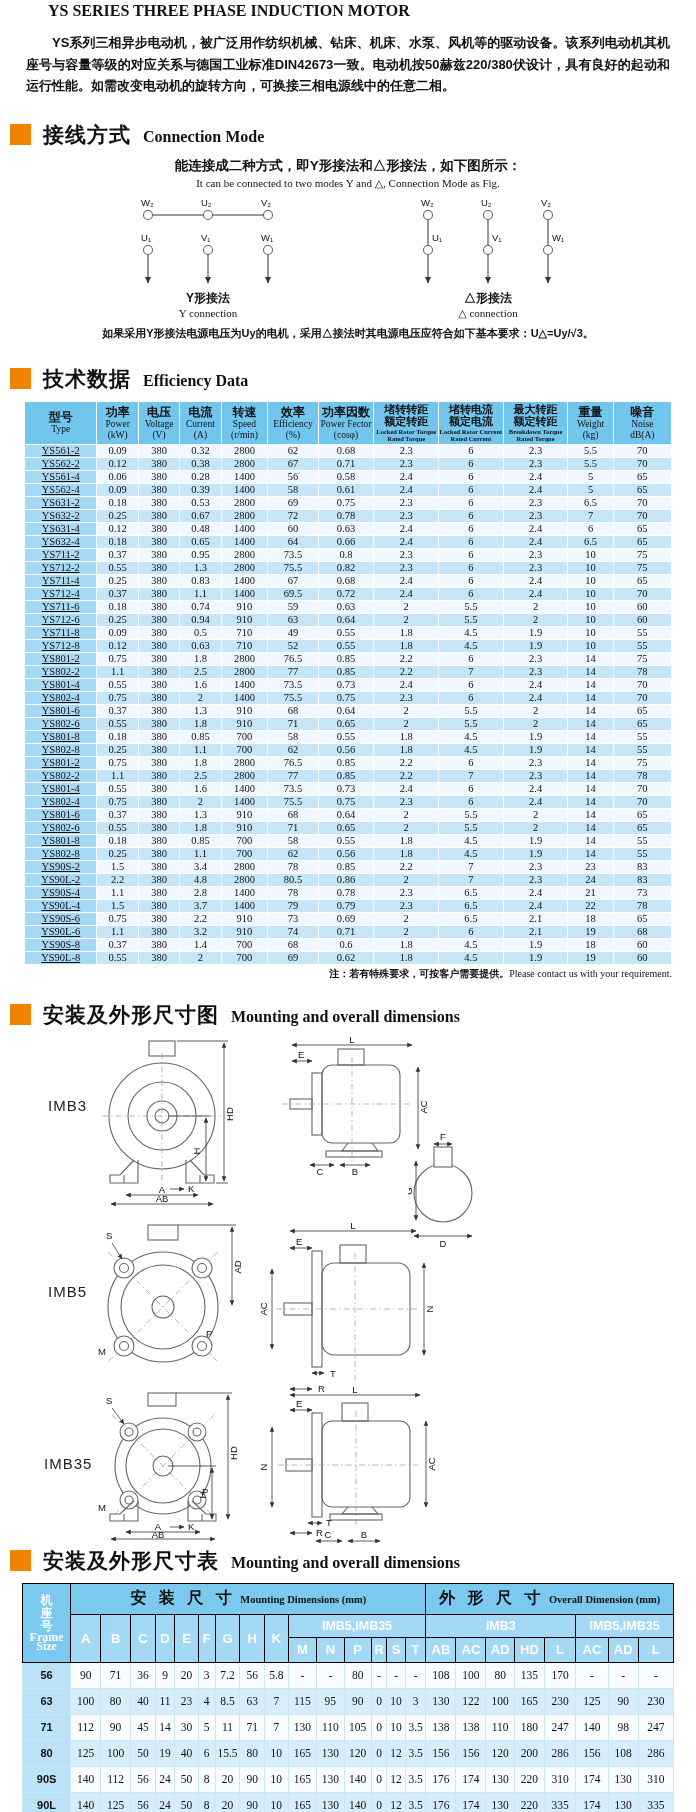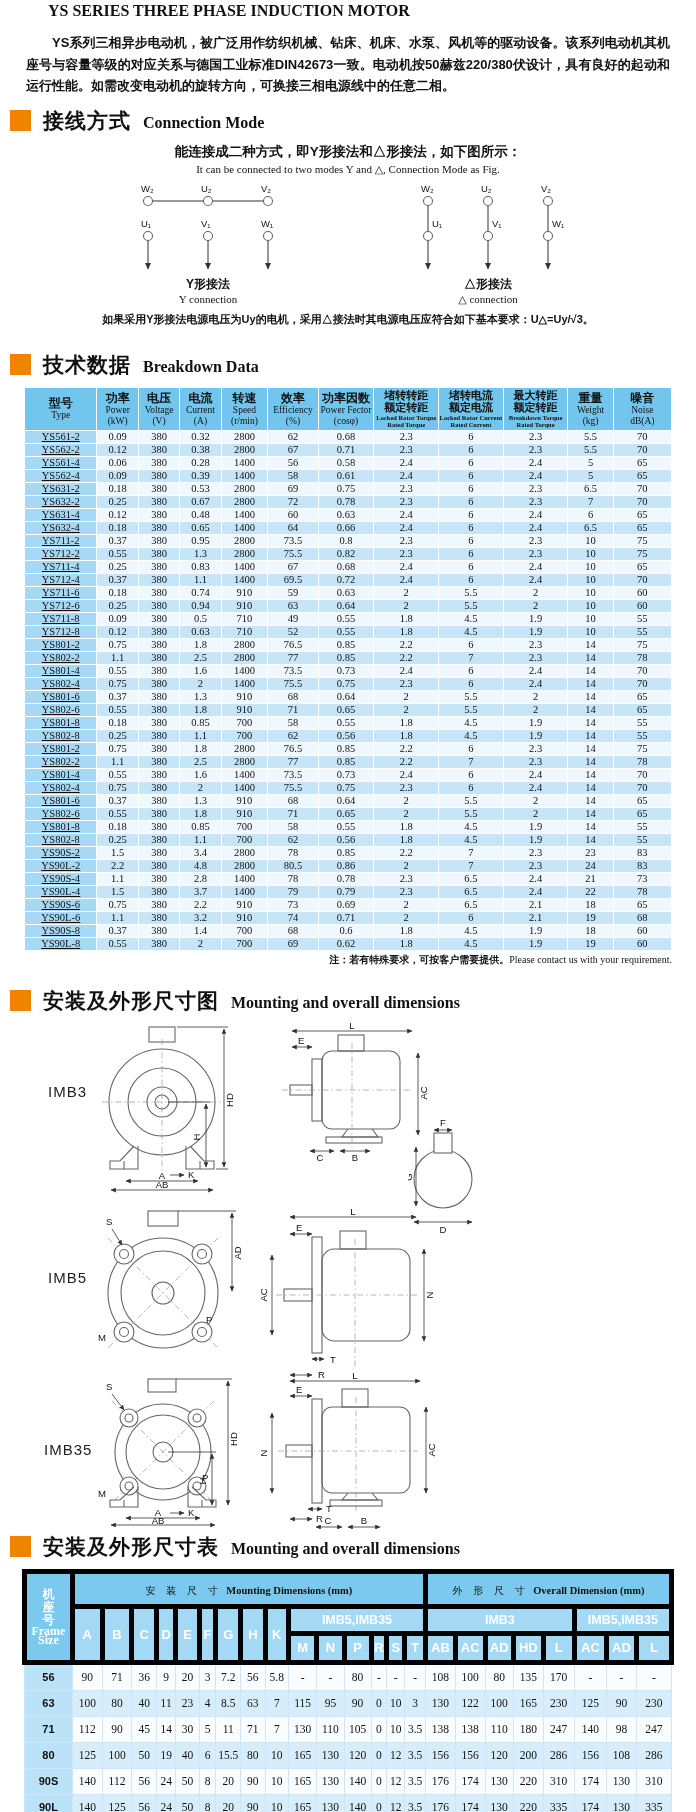--- a/index.html
+++ b/index.html
@@ -51,24 +51,24 @@
   .drawings-area svg{position:absolute;}
   .dw-label{position:absolute;font-size:15px;color:#222;letter-spacing:1px;}
   .dline{stroke:#666;stroke-width:1.1;fill:none;}
   .dfill{stroke:#666;stroke-width:1.1;fill:#fff;}
   .dim{stroke:#333;stroke-width:0.8;fill:none;}
   .cl{stroke:#999;stroke-width:0.7;stroke-dasharray:6 3 1.5 3;fill:none;}
   .dtxt{font-size:9.5px;fill:#111;font-family:"Liberation Sans",sans-serif;}
 
   
   .dims-table{width:652px;margin:8px auto 0 auto;table-layout:fixed;}
-  .dims-table th{border:5px solid #000000;padding:0;vertical-align:middle;}
+  .dims-table th{border:1px solid #000000;padding:0;vertical-align:middle;}
   .dims-table .r1{background:#7CC9EF;height:30px;}
   .dims-table .r23{background:#A4D9F5;margin-left:16px;}
-  .gz{font-size:10px;font-weight:normal;letter-spacing:4px;}
+  .gz{font-size:16px;font-weight:bold;letter-spacing:4px;}
   .ge{font-family:"Liberation Serif",serif;font-size:10.5px;font-weight:bold;}
   .let{color:#fff;font-size:13px;font-weight:bold;height:24px;}
   .imb{color:#fff;font-size:12.5px;font-weight:bold;height:22px;}
   .frame-th{background:#7CC9EF;}
   .fzh{display:block;width:14px;margin:0 auto;word-break:break-all;font-weight:bold;color:#fff;
        font-size:12px;line-height:13px;}
   .fen{display:block;color:#fff;font-family:"Liberation Serif",serif;font-size:12px;line-height:9px;}
   .dims-table td{border:1px solid #CBE7F8;text-align:center;font-family:"Liberation Serif",serif;
                  font-size:11.5px;height:25px;padding:0;}
   .dims-table tbody tr:nth-child(odd) td{background:#FAFDFF;}
@@ -91,21 +91,21 @@
       <pattern id="hatch" width="5" height="5" patternUnits="userSpaceOnUse" patternTransform="rotate(45)">
         <line x1="0" y1="0" x2="0" y2="5" stroke="#aaa" stroke-width="1.2"></line>
       </pattern>
     </defs>
   </svg>
 
   <div class="title-en">YS SERIES THREE PHASE INDUCTION MOTOR</div>
 
   <p class="intro">YS系列三相异步电动机，被广泛用作纺织机械、钻床、机床、水泵、风机等的驱动设备。该系列电动机其机座号与容量等级的对应关系与德国工业标准DIN42673一致。电动机按50赫兹220/380伏设计，具有良好的起动和运行性能。如需改变电动机的旋转方向，可换接三相电源线中的任意二相。</p>
 
-  <div class="sec-hdr" style="margin-top:10px">
+  <div class="sec-hdr" style="margin-top:24px">
     <span class="sq"></span>
     <span class="sec-zh">接线方式</span>
     <span class="sec-en">Connection Mode</span>
   </div>
   <div class="conn-desc-zh">能连接成二种方式，即Y形接法和△形接法，如下图所示：</div>
   <div class="conn-desc-en">It can be connected to two modes Y and △, Connection Mode as Fig.</div>
 
   <div class="diagrams">
     <div class="diag">
       <svg width="210" height="96" viewBox="0 0 210 96" style="position:static">
@@ -152,21 +152,21 @@
       </svg>
       <div class="diag-cap-zh">△形接法</div>
       <div class="diag-cap-en">△ connection</div>
     </div>
   </div>
   <div class="formula">如果采用Y形接法电源电压为Uy的电机，采用△接法时其电源电压应符合如下基本要求：U△=Uy/√3。</div>
 
   <div class="sec-hdr" style="margin-top:24px">
     <span class="sq"></span>
     <span class="sec-zh">技术数据</span>
-    <span class="sec-en">Breakdown Data</span>
+    <span class="sec-en">Efficiency Data</span>
   </div>
 
   <table class="tech-table">
     <colgroup>
       <col style="width:11.2%">
         <col style="width:6.4%">
         <col style="width:6.4%">
         <col style="width:6.4%">
       <col style="width:7.2%">
         <col style="width:7.8%">

